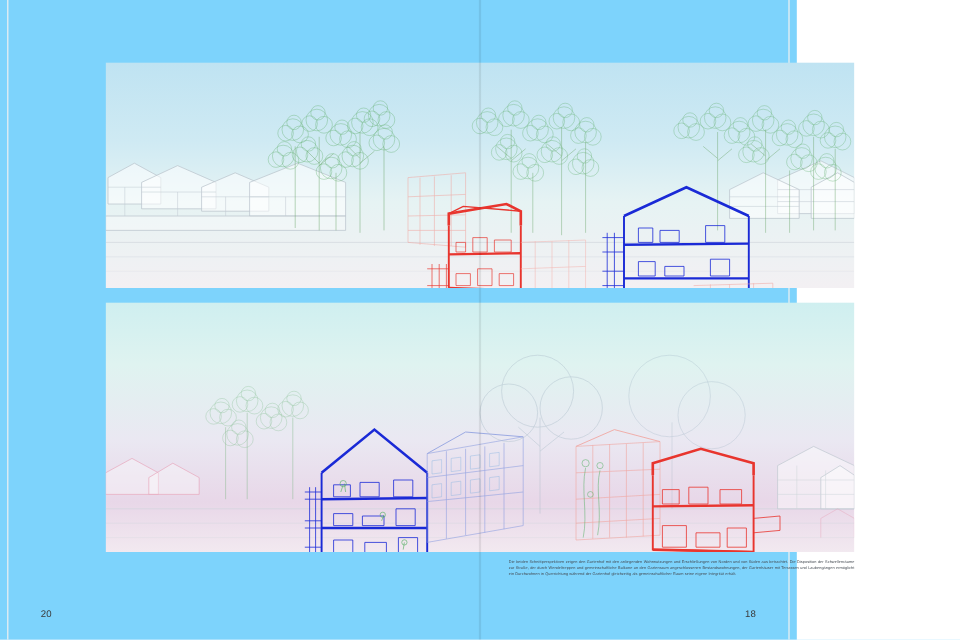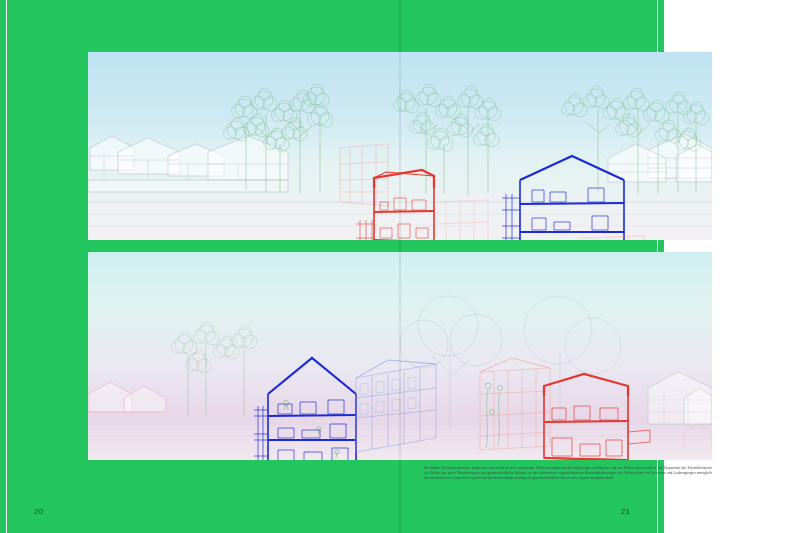--- a/index.html
+++ b/index.html
@@ -11,21 +11,21 @@
     width: 800px;
     height: 533px;
     font-family: "Liberation Sans", sans-serif;
     overflow: hidden;
   }
 
   .spread {
     position: relative;
     width: 664px;
     height: 533px;
-    background: #22c55e;
+    background: #7dd3fc;
   }
 
   
   .page-edge-left,
   .page-edge-right {
     position: absolute;
     top: 0;
     width: 1px;
     height: 533px;
     background: #f0f0f0;
@@ -412,15 +412,15 @@
         <path d="M596 196 L596 180 L610 172 L624 180 L624 196"></path>
       </g>
     </svg>
   </div>
 
   <div class="caption">Die beiden Schnittperspektiven zeigen den Gartenhof mit den anliegenden Wohnnutzungen und Erschließungen von Norden und von Süden aus betrachtet. Die Disposition der Schwellenräume zur Straße, der durch Wendeltreppen und gemeinschaftliche Balkone an den Gartenraum angeschlossenen Bestandswohnungen, der Gartenhäuser mit Terrassen und Laubengängen ermöglicht ein Durchwohnen in Querrichtung während der Gartenhof gleichzeitig als gemeinschaftlicher Raum seine eigene Integrität erhält.</div>
 
   <div class="gutter"></div>
 
   <div class="folio folio-left">20</div>
-  <div class="folio folio-right">21</div>
+  <div class="folio folio-right">18</div>
 
 </div>
 
 </body></html>

